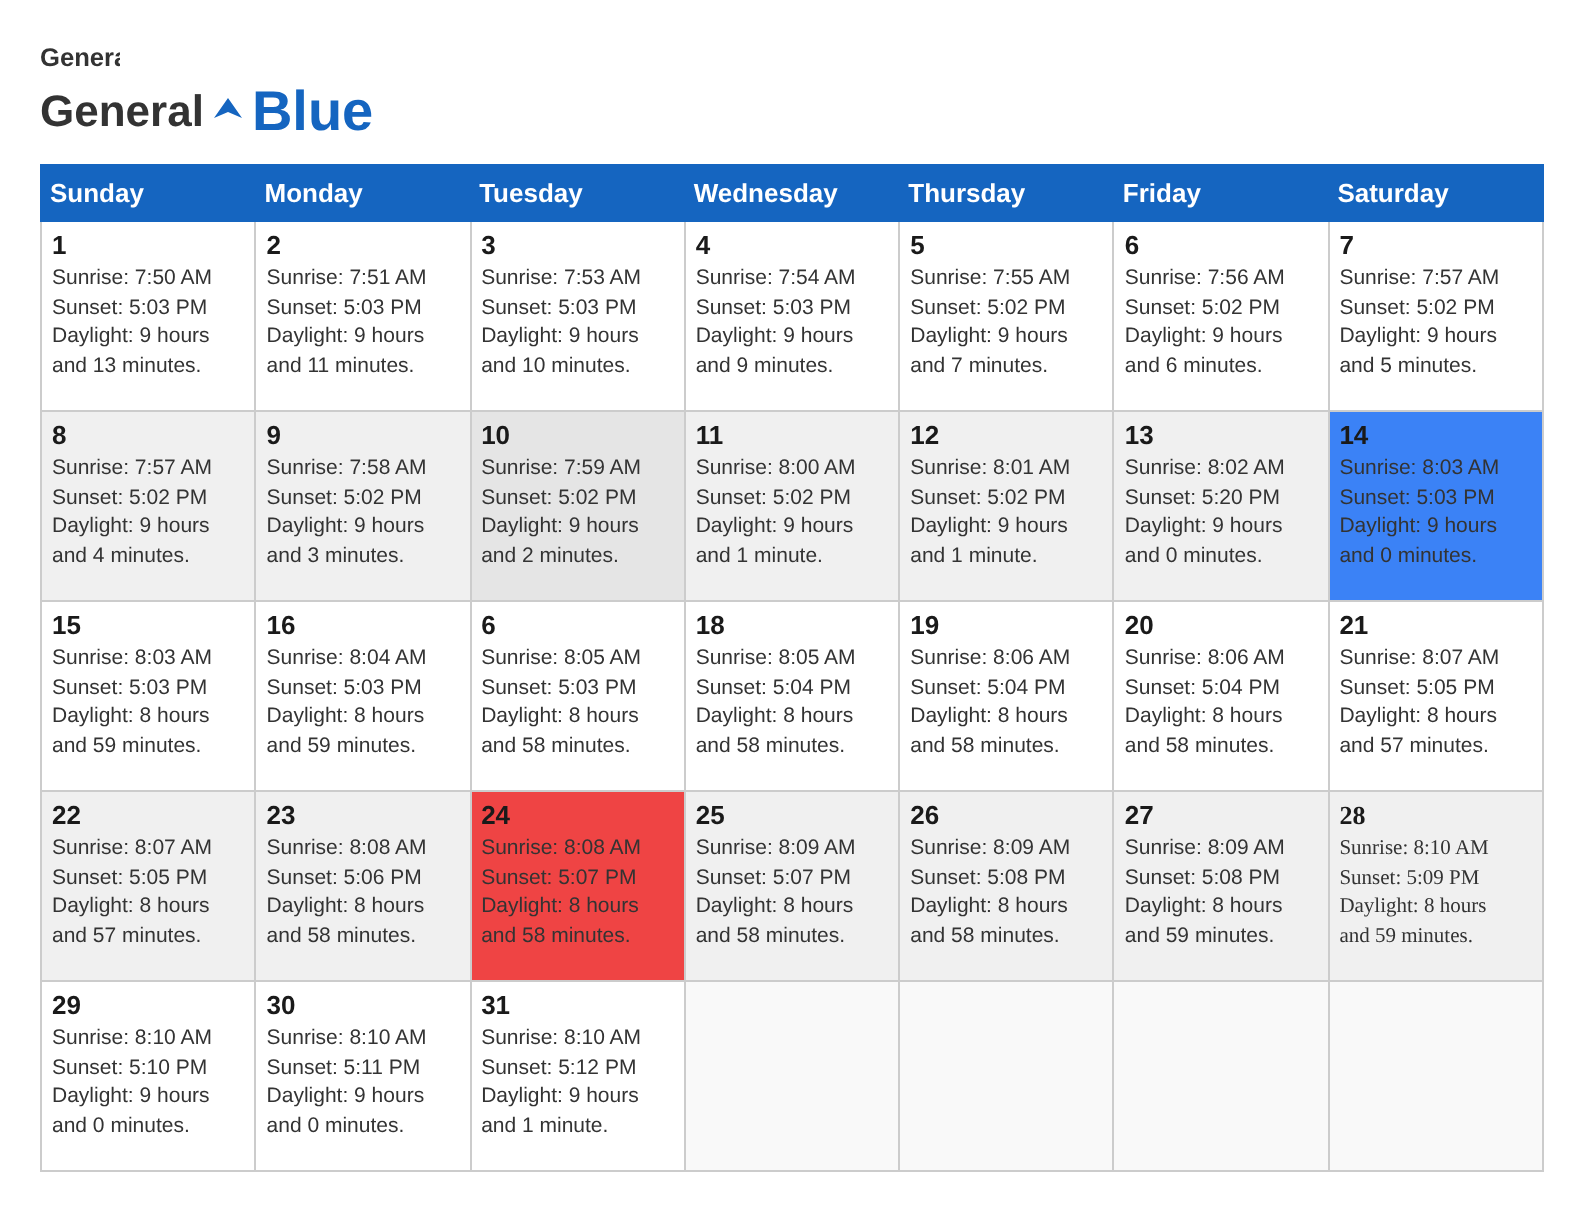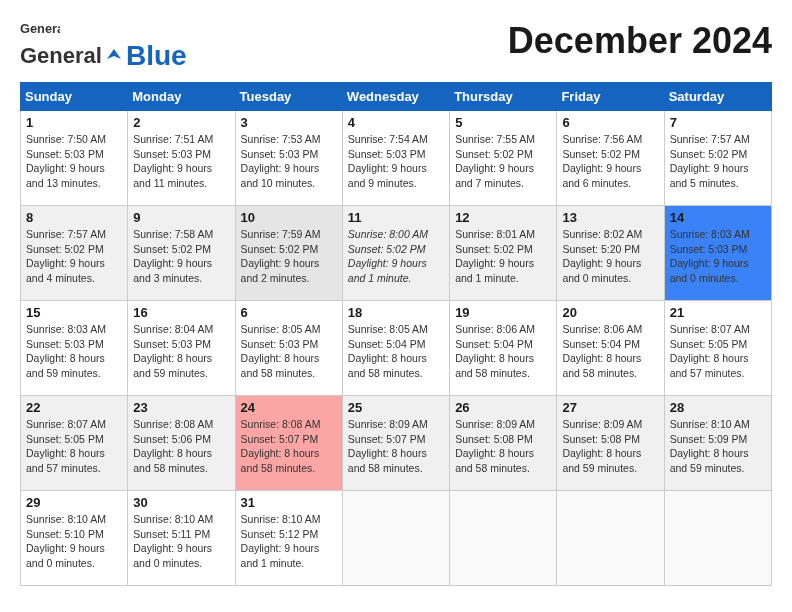--- a/index.html
+++ b/index.html
@@ -91,21 +91,20 @@
     </svg>
     <div style="display:flex;align-items:center;gap:0;">
       <span style="font-size:22px;font-weight:bold;color:#333;">General</span>
       <svg width="22" height="22" viewBox="0 0 22 22" style="margin: 0 1px;">
         <polygon points="11,4 18,14 11,11 4,14" fill="#1565c0"></polygon>
       </svg>
       <span style="font-size:28px;font-weight:bold;color:#1565c0;">Blue</span>
     </div>
   </div>
   <div class="title-area">
-    <div class="month-title">December 2024</div>
   </div>
 </div>
 
 <table class="calendar">
   <thead>
     <tr>
     <th>Sunday</th>
         <th>Monday</th>
         <th>Tuesday</th>
         <th>Wednesday</th>
@@ -183,21 +182,21 @@
         </td>
         <td style="background: #e5e5e5; margin-top: 36px;">
           <span class="day-num">10</span>
           <div class="day-detail" style="white-space: pre-line;">Sunrise: 7:59 AM
 Sunset: 5:02 PM
 Daylight: 9 hours
 and 2 minutes.</div>
         </td>
         <td style="background: rgb(240, 240, 240);">
           <span class="day-num">11</span>
-          <div class="day-detail" style="white-space: pre-line; font-style: italic;">Sunrise: 8:00 AM
+          <div class="day-detail" style="white-space: pre-line;">Sunrise: 8:00 AM
 Sunset: 5:02 PM
 Daylight: 9 hours
 and 1 minute.</div>
         </td>
         <td style="background: rgb(240, 240, 240);">
           <span class="day-num">12</span>
           <div class="day-detail" style="white-space: pre-line;">Sunrise: 8:01 AM
 Sunset: 5:02 PM
 Daylight: 9 hours
 and 1 minute.</div>
@@ -276,21 +275,21 @@
 Daylight: 8 hours
 and 57 minutes.</div>
         </td>
         <td style="background: rgb(240, 240, 240);">
           <span class="day-num">23</span>
           <div class="day-detail" style="white-space: pre-line;">Sunrise: 8:08 AM
 Sunset: 5:06 PM
 Daylight: 8 hours
 and 58 minutes.</div>
         </td>
-        <td style="background: #fca5a5; margin-top: 48px;">
+        <td style="background: #ef4444; margin-top: 48px;">
           <span class="day-num">24</span>
           <div class="day-detail" style="white-space: pre-line;">Sunrise: 8:08 AM
 Sunset: 5:07 PM
 Daylight: 8 hours
 and 58 minutes.</div>
         </td>
         <td style="background: rgb(240, 240, 240);">
           <span class="day-num">25</span>
           <div class="day-detail" style="white-space: pre-line;">Sunrise: 8:09 AM
 Sunset: 5:07 PM
@@ -304,21 +303,21 @@
 Daylight: 8 hours
 and 58 minutes.</div>
         </td>
         <td style="background: rgb(240, 240, 240);">
           <span class="day-num">27</span>
           <div class="day-detail" style="white-space: pre-line;">Sunrise: 8:09 AM
 Sunset: 5:08 PM
 Daylight: 8 hours
 and 59 minutes.</div>
         </td>
-        <td style="background: rgb(240, 240, 240);">
+        <td style="background: rgb(240, 240, 240); font-family: Liberation Serif, serif;">
           <span class="day-num">28</span>
           <div class="day-detail" style="white-space: pre-line;">Sunrise: 8:10 AM
 Sunset: 5:09 PM
 Daylight: 8 hours
 and 59 minutes.</div>
         </td>
       </tr>
       <tr>
         <td style="background: rgb(255, 255, 255);">
           <span class="day-num">29</span>

